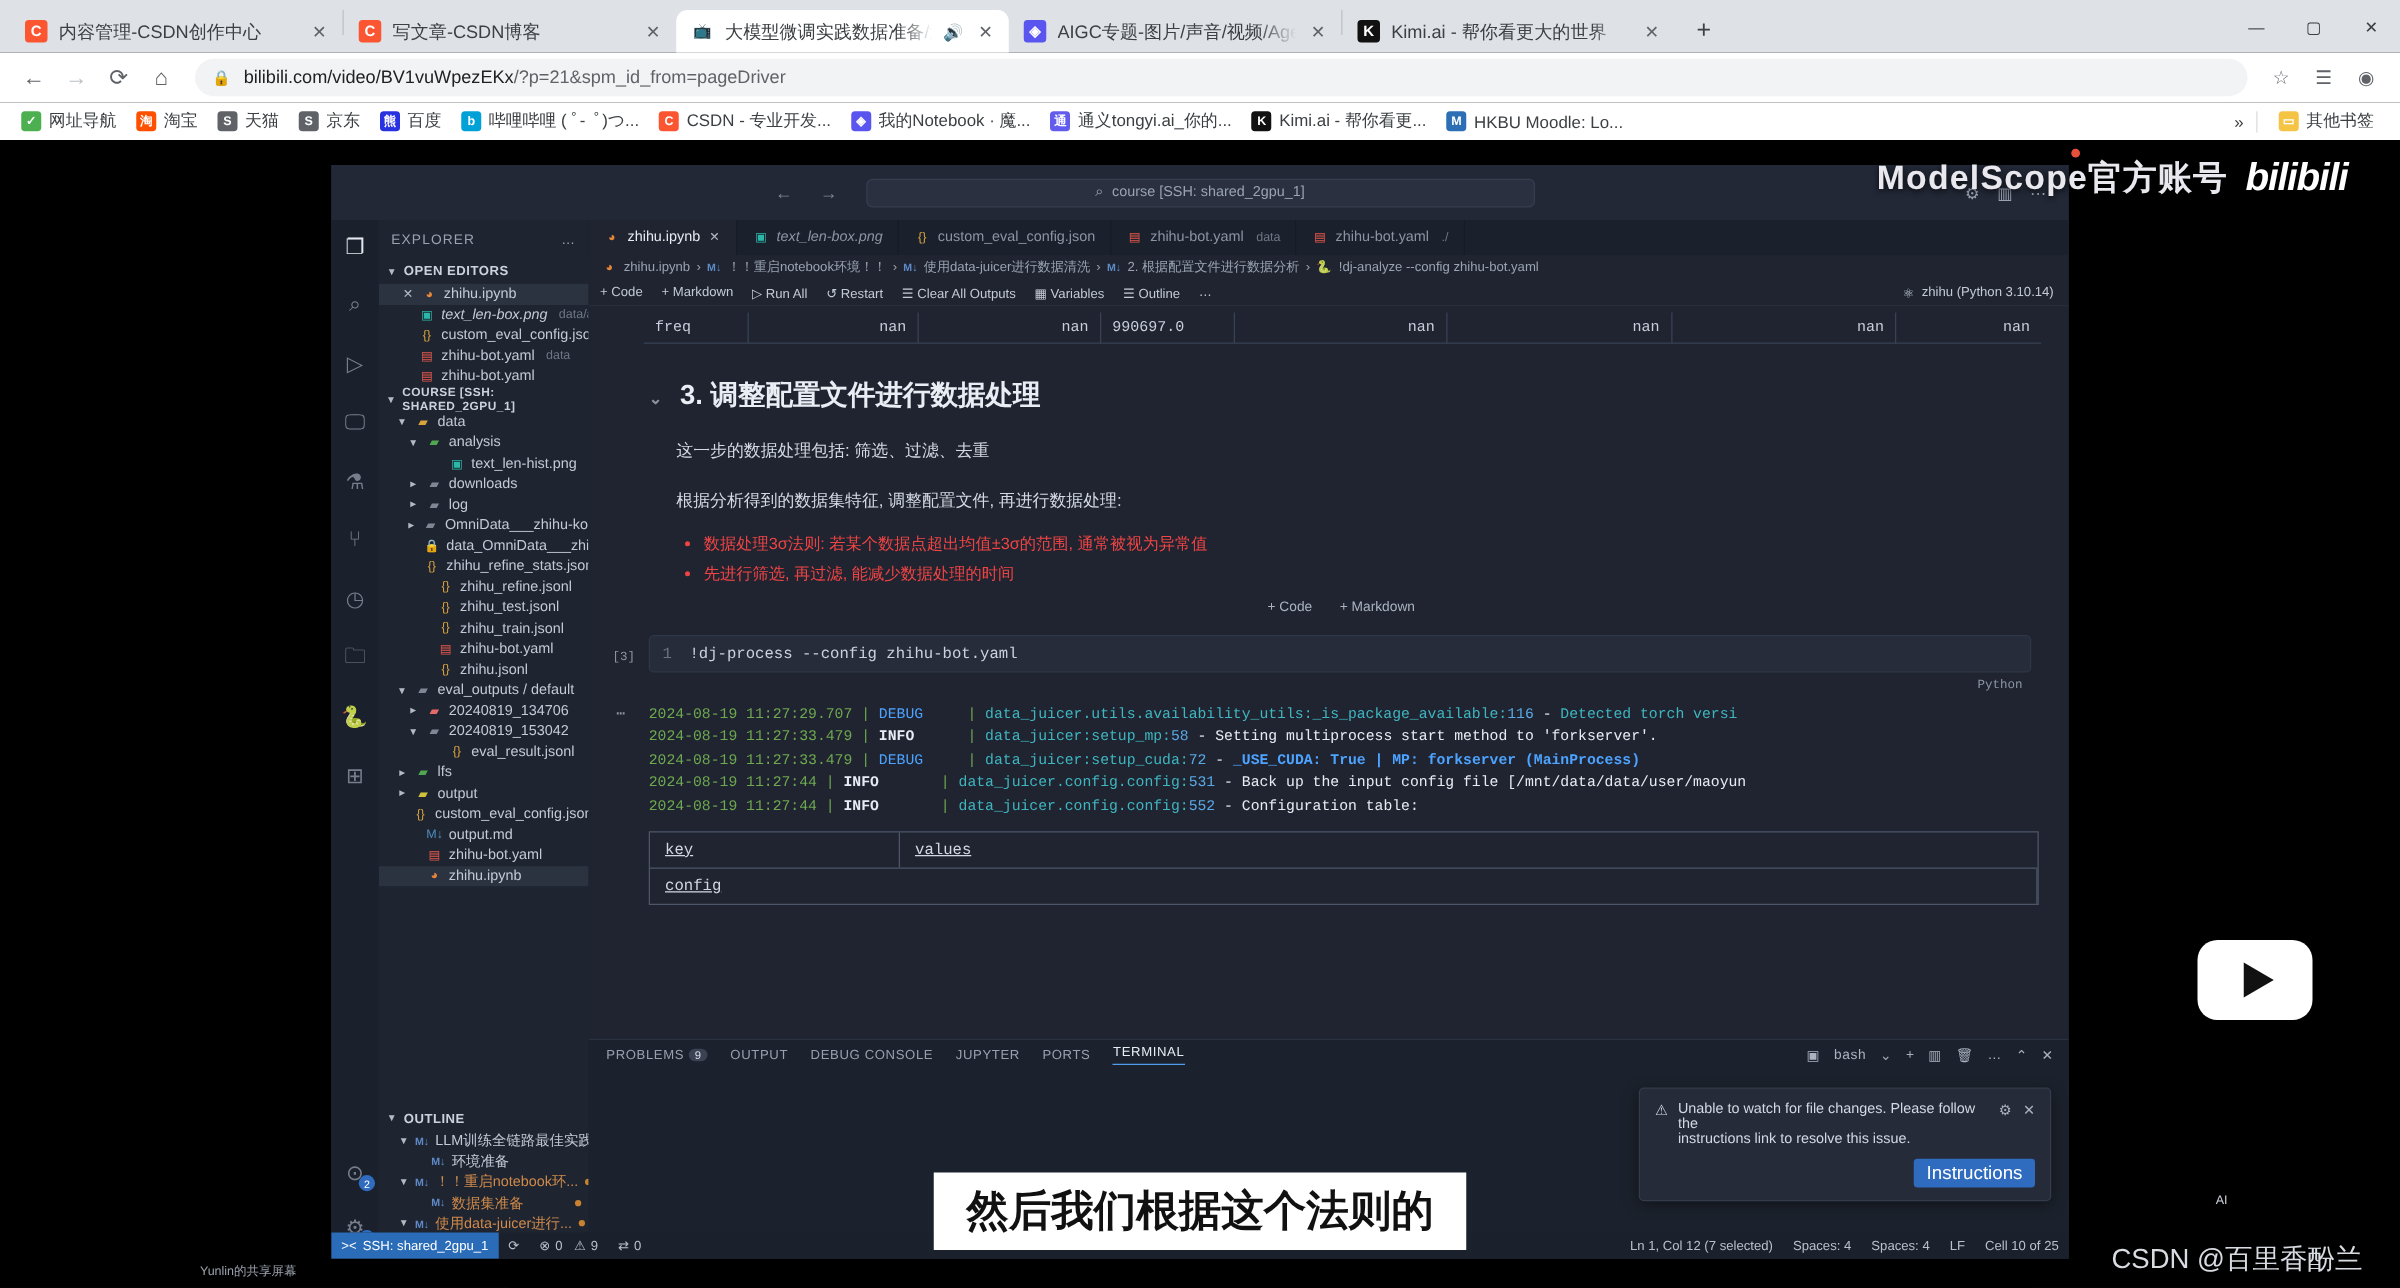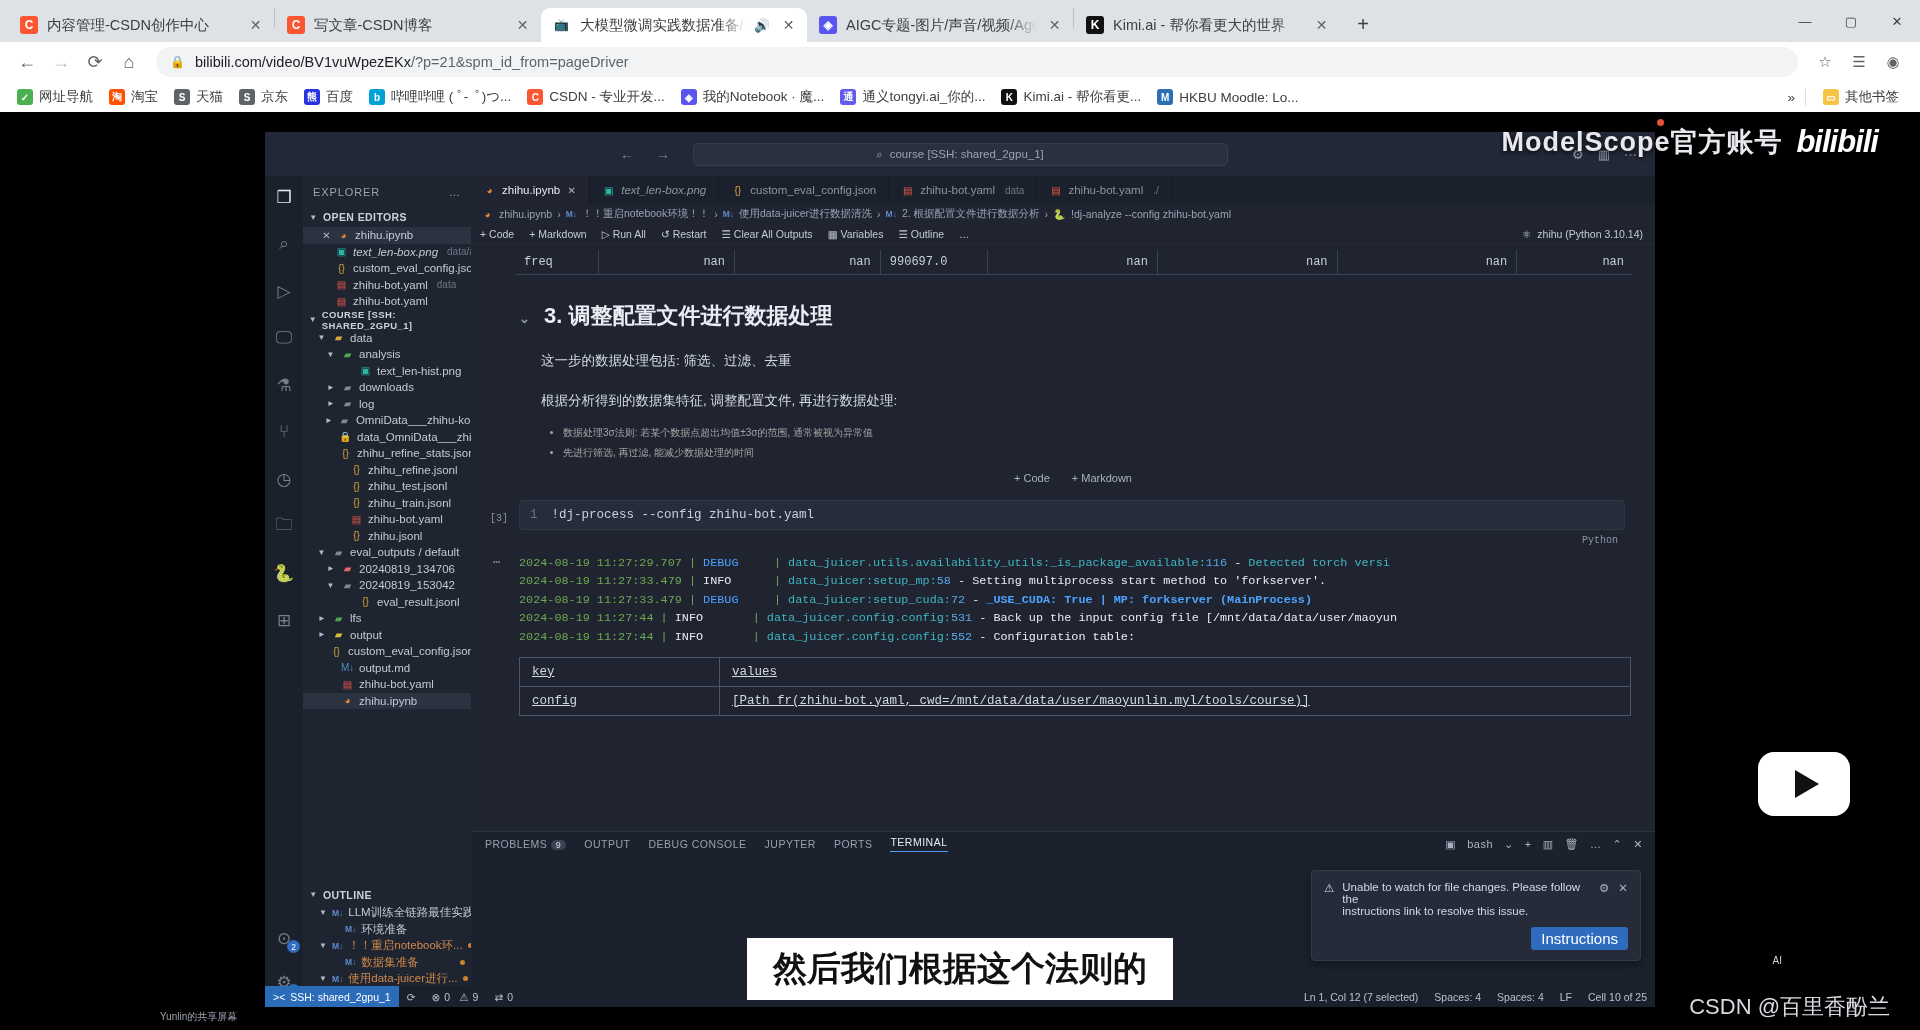--- a/index.html
+++ b/index.html
@@ -144,38 +144,38 @@
   .nbscroll { flex:1; overflow:hidden; position:relative; padding-left:0;}
   .tbl-strip { display:flex; font-family:"Liberation Mono", monospace; font-size:12px;
                color:#c8cedb; border-bottom:1px solid #394154; height:25px; align-items:center;
                margin: 5px 22px 0 44px;}
   .tbl-strip div { padding: 0 9px; border-left:1px solid #394154; height:25px;
                    display:flex; align-items:center;}
   .tbl-strip div:first-child{border-left:none;}
 
   .h2 { font-size:22px; font-weight:bold; color:#e9edf4; margin: 26px 0 0 48px; }
   .mdp { font-size:13.5px; color:#d4dae4; margin: 20px 0 0 70px; line-height:1.5; }
-  .mdul { margin: 14px 0 0 92px; font-size:10px; color:#a3a3a3; }
+  .mdul { margin: 14px 0 0 92px; font-size:13px; color:#ef4444; }
   .mdul li { margin-bottom:6px; list-style:disc; }
   .cellbtns { display:flex; gap:22px; justify-content:center; font-size:11px; color:#aab2c0;
               margin-top:12px; margin-left:20px;}
 
   .codecell { margin: 16px 30px 0 48px; background:#262c3a; border:1px solid #2f3747;
               border-radius:4px; padding:7px 10px; font-family:"Liberation Mono", monospace;
               font-size:12.5px; color:#cbd1de; display:flex; gap:14px; position:relative;}
   .ln { color:#6a7383; }
   .lang { position:absolute; right:6px; bottom:-17px; font-size:10px; color:#8d95a3;}
   .execnum { position:absolute; left:-30px; top:12px; font-size:10px; color:#8d95a3;}
 
   .outlog { margin: 24px 0 0 48px; font-family:"Liberation Mono", monospace; font-size:11.8px;
             line-height:1.58; white-space:nowrap; position:relative;}
   .outlog .dots { position:absolute; left:-26px; top:0; color:#8d95a3; }
   .c-date { color:#6ea84f; }
   .c-debug { color:#4da3ff; font-weight:normal;}
-  .c-info { color:#e7ecf4; font-weight:normal;}
+  .c-info { color:#e7ecf4; font-weight:bold;}
   .c-mod { color:#3fb6c0; }
   .c-num { color:#5aa9e6; }
   .c-txt { color:#e7ecf4; }
   .c-true { color:#4da3ff; font-weight:bold;}
 
   .kvtable { margin: 10px 24px 0 48px; border:1px solid #4d5668; font-family:"Liberation Mono", monospace;
              font-size:12.5px; color:#d2d8e3;}
   .kvrow { display:flex; border-bottom:1px solid #4d5668;text-decoration:underline;}
   .kvrow:last-child{border-bottom:none;}
   .kvrow div:first-child { width:200px; padding:7px 12px; border-right:1px solid #4d5668;}
@@ -707,21 +707,20 @@
                 </div>
               </div>
 
               <div class="kvtable">
                 <div class="kvrow">
                   <div>key</div>
                   <div>values</div>
                 </div>
                 <div class="kvrow">
                   <div>config</div>
-                  <div>[Path_fr(zhihu-bot.yaml, cwd=/mnt/data/data/user/maoyunlin.myl/tools/course)]</div>
                 </div>
               </div>
             </div>
 
             <div class="panel">
               <div class="p-tabs">
                 <span><span>PROBLEMS</span>
                   <span class="p-badge">9</span></span>
                 <span>OUTPUT</span>
                 <span>DEBUG CONSOLE</span>

